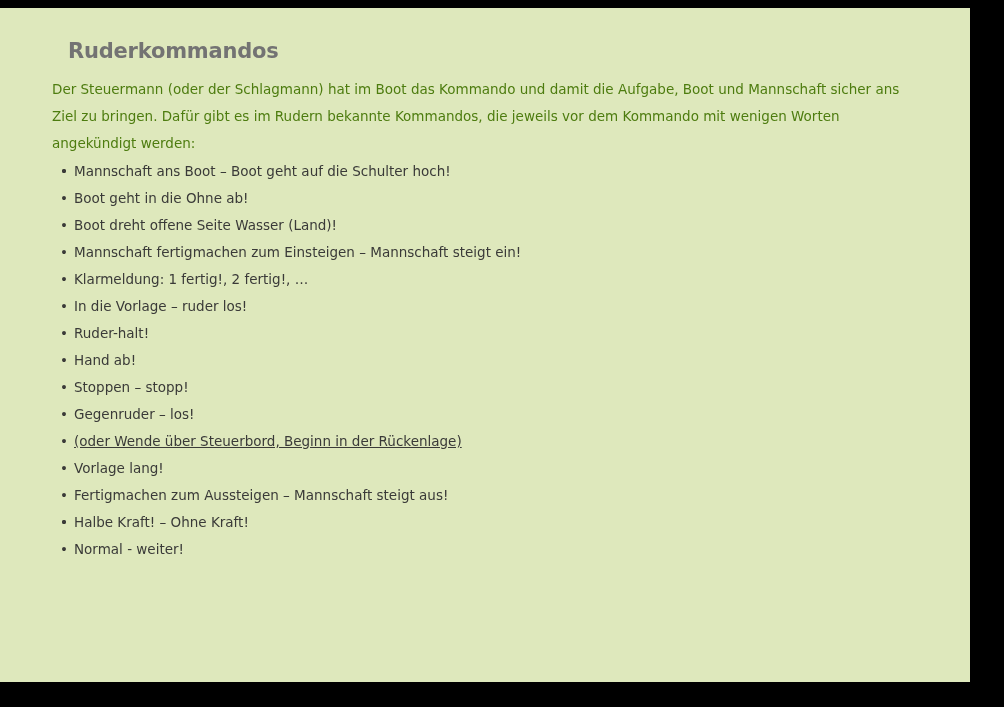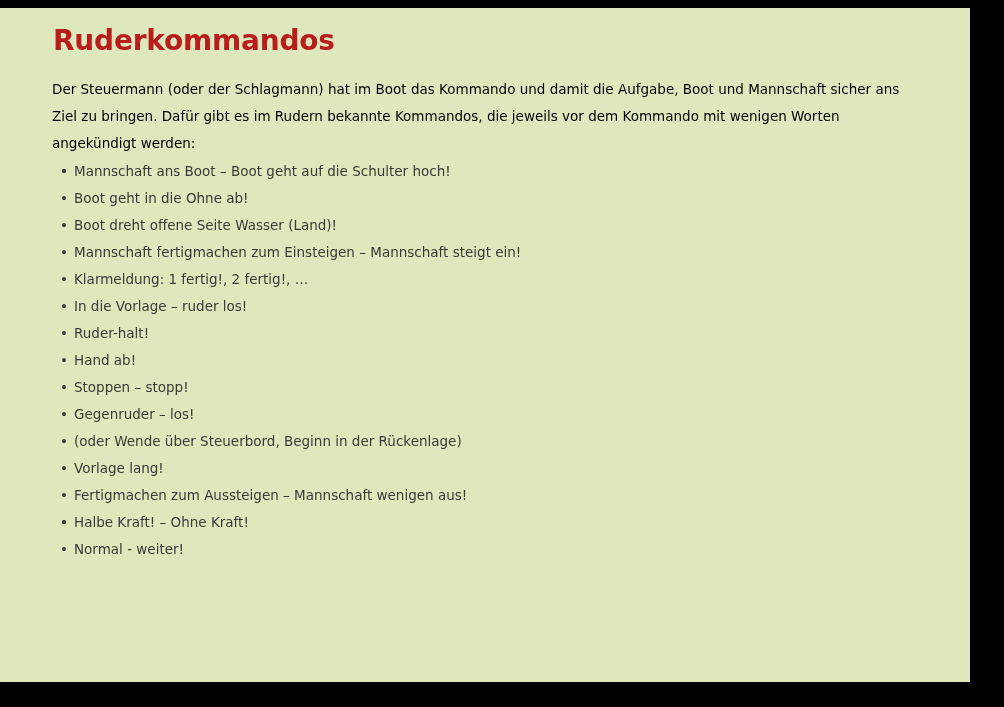--- a/index.html
+++ b/index.html
@@ -25,36 +25,36 @@
     top: 8px;
     width: 970px;
     height: 674px;
     background: #dee8bc;
     overflow: hidden;
   }
   .page-title {
     position: absolute;
     left: 52px;
     top: 15px;
-    margin: 1px;
-    font-size: 28px;
+    margin: 16px;
+    font-size: 21px;
     font-weight: bold;
-    color: #b91c1c;
+    color: #737373;
     letter-spacing: -0.2px;
     line-height: 1.2;
   }
   .intro {
     position: absolute;
     left: 52px;
     top: 68px;
     width: 862px;
     margin: 0;
     font-size: 13.5px;
     line-height: 27px;
-    color: #000000;
+    color: #4d7c0f;
   }
   .cmd-list {
     position: absolute;
     left: 52px;
     top: 150px;
     width: 880px;
     margin: 0;
     padding: 0;
     list-style: none;
   }
@@ -68,20 +68,21 @@
   .cmd-item .bullet {
     position: absolute;
     left: 8px;
     top: 0;
     font-size: 13.5px;
     line-height: 27px;
     color: #3a3a38;
   }
   .cmd-item .sub-line {
     display: block;
+    text-decoration: underline;
   }
 </style>
 </head>
 <body>
 
 <div class="screen">
   <div class="panel">
 
     <h1 class="page-title">Ruderkommandos</h1>
 
@@ -94,20 +95,20 @@
         <li class="cmd-item"><span class="bullet">•</span><span>Boot dreht offene Seite Wasser (Land)!</span></li>
         <li class="cmd-item"><span class="bullet">•</span><span>Mannschaft fertigmachen zum Einsteigen – Mannschaft steigt ein!</span></li>
         <li class="cmd-item"><span class="bullet">•</span><span>Klarmeldung: 1 fertig!, 2 fertig!, …</span></li>
         <li class="cmd-item"><span class="bullet">•</span><span>In die Vorlage – ruder los!</span></li>
         <li class="cmd-item"><span class="bullet">•</span><span>Ruder-halt!</span></li>
         <li class="cmd-item"><span class="bullet">•</span><span>Hand ab!</span></li>
         <li class="cmd-item"><span class="bullet">•</span><span>Stoppen – stopp!</span></li>
         <li class="cmd-item"><span class="bullet">•</span><span>Gegenruder – los!</span></li>
         <li class="cmd-item"><span class="bullet">•</span><span class="sub-line">(oder Wende über Steuerbord, Beginn in der Rückenlage)</span></li>
         <li class="cmd-item"><span class="bullet">•</span><span>Vorlage lang!</span></li>
-        <li class="cmd-item"><span class="bullet">•</span><span>Fertigmachen zum Aussteigen – Mannschaft wenigen aus!</span></li>
+        <li class="cmd-item"><span class="bullet">•</span><span>Fertigmachen zum Aussteigen – Mannschaft steigt aus!</span></li>
         <li class="cmd-item"><span class="bullet">•</span></li>
         <li class="cmd-item"><span class="bullet">•</span><span>Halbe Kraft! – Ohne Kraft!</span></li>
         <li class="cmd-item"><span class="bullet">•</span><span>Normal - weiter!</span></li>
       </ul>
 
   </div>
 </div>
 
 </body></html>

